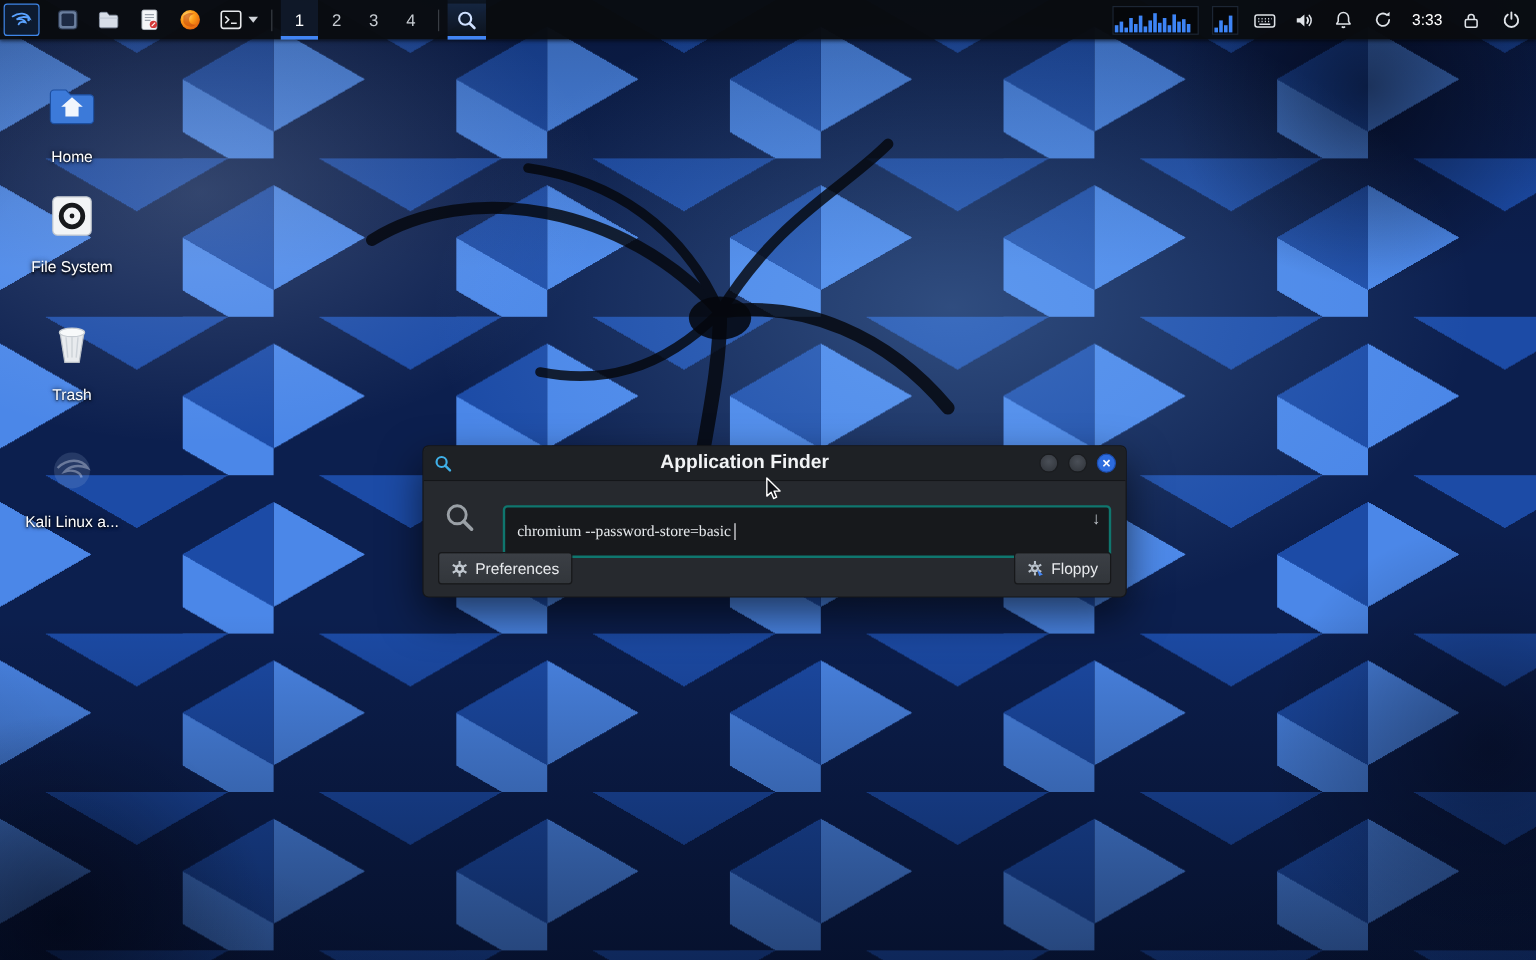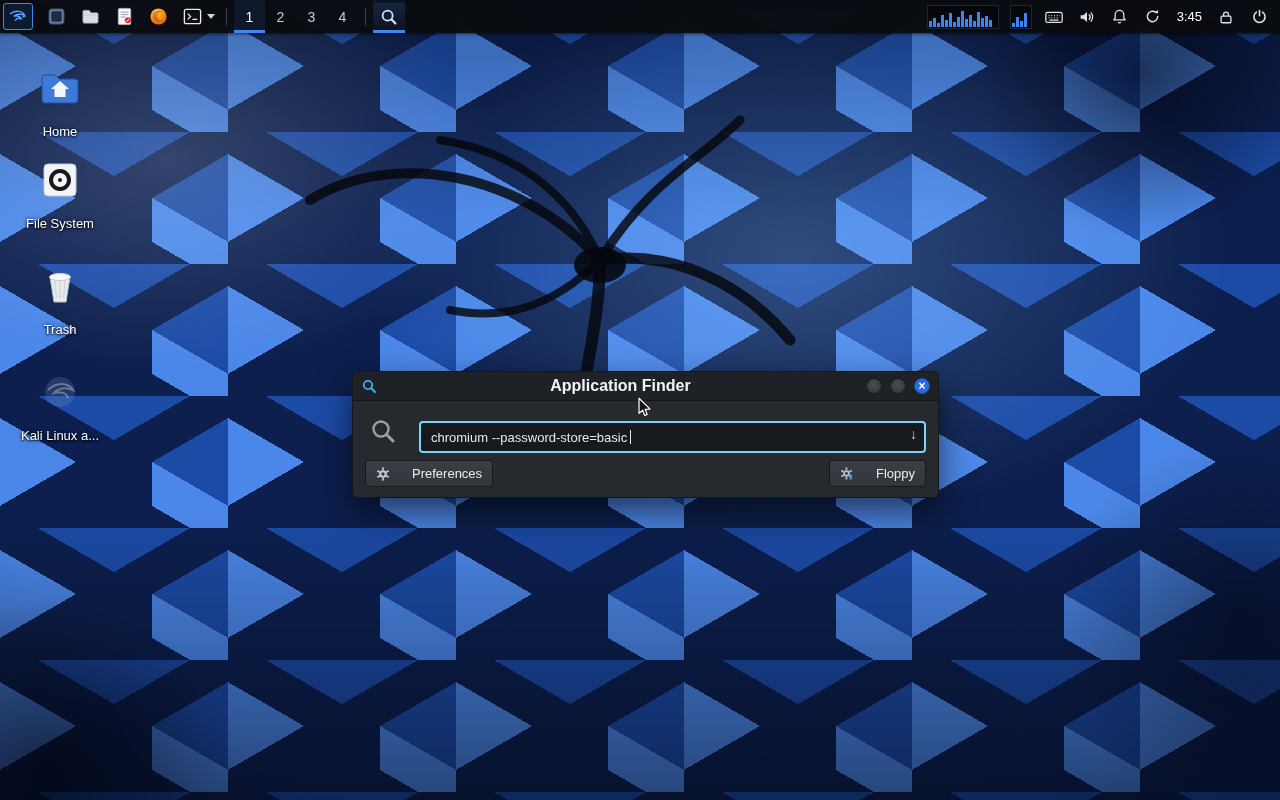--- a/index.html
+++ b/index.html
@@ -73,27 +73,27 @@
   .finder-appicon { display:flex; width:16px; height:16px; }
   .finder-title { position:absolute; left:40px; right:90px; text-align:center;
     font-weight:bold; font-size:16px; color:#f1f3f5; pointer-events:none; }
   .winbtns { margin-left:auto; display:flex; align-items:center; gap:8px; }
   .winbtn { width:16px; height:16px; border-radius:50%; cursor:pointer;
     background:radial-gradient(circle at 50% 40%, #4a4f57, #2e3238); border:1px solid #1a1c1f; }
   .winbtn.close { background:var(--close-button,#2d6cdf); border:1px solid #1c4eb0;
     display:flex; align-items:center; justify-content:center; }
   .winbtn.close .x { color:#fff; font-size:12px; font-weight:bold; line-height:1; margin-top:-1px; }
   .search-glyph { position:absolute; left:16px; top:45px; width:28px; height:28px; }
-  .search-input { position:absolute; left:66px; right:12px; top:49px; height:32px;
-    background:#17191c; border:2px solid #7dd3fc; border-radius:4px;
-    display:flex; align-items:center; padding:0 26px 0 10px; cursor:text; }
+  .search-input { position:absolute; left:66px; right:12px; top:49px; height:44px;
+    background:#17191c; border:2px solid #0f766e; border-radius:4px;
+    display:flex; align-items:center; padding:0 26px 0 10px; cursor:text;font-family:Liberation Serif, serif; }
   .query { color:#e6e9ec; font-size:13px; white-space:nowrap; }
   .caret { width:1px; height:14px; background:#e8eaed; margin-left:3px; }
   .drop { position:absolute; right:7px; top:3px; color:#c9ced4; font-size:14px; cursor:pointer; }
-  .btn { position:absolute; bottom:10px; height:27px; display:flex; align-items:center; gap:22px;
+  .btn { position:absolute; bottom:10px; height:27px; display:flex; align-items:center; gap:6px;
     padding:0 10px; font-size:13px; color:#e8eaed; cursor:pointer;
     background:linear-gradient(#3b3f45, #32363b); border:1px solid #17181a; border-radius:3px;
     font-family:"Liberation Sans","DejaVu Sans",sans-serif; }
   .btn.pref { left:12px; }
   .btn.launch { right:12px; }
 
   
   .cursor { position:absolute; left:634px; top:396px; width:22px; height:22px; z-index:100; pointer-events:none; }
 </style>
 </head>
@@ -282,21 +282,21 @@
           <path d="M11 4 a5 5 0 0 1 5 5 v3.5 l1.5 2.5 H4.5 L6 12.5 V9 a5 5 0 0 1 5 -5 z" fill="none" stroke="#dfe3e8" stroke-width="1.5" stroke-linejoin="round"></path>
           <path d="M9.5 17.5 a1.8 1.8 0 0 0 3 0" fill="none" stroke="#dfe3e8" stroke-width="1.5"></path>
         </svg>
       </span>
       <span class="tray">
         <svg width="19" height="19" viewBox="0 0 22 22">
           <path d="M17 11 a6 6 0 1 1 -2.2 -4.7" fill="none" stroke="#dfe3e8" stroke-width="1.7" stroke-linecap="round"></path>
           <path d="M17.5 3.5 L17.2 7.6 L13.2 6.3 Z" fill="#dfe3e8"></path>
         </svg>
       </span>
-      <span class="clock">3:45</span>
+      <span class="clock">3:33</span>
       <span class="tray">
         <svg width="18" height="18" viewBox="0 0 22 22">
           <rect x="5" y="10" width="12" height="8" rx="1.5" fill="none" stroke="#dfe3e8" stroke-width="1.6"></rect>
           <path d="M8 10 V8 a3 3 0 0 1 6 0 v2" fill="none" stroke="#dfe3e8" stroke-width="1.6"></path>
         </svg>
       </span>
       <span class="tray">
         <svg width="19" height="19" viewBox="0 0 22 22">
           <path d="M11 4 v6" stroke="#dfe3e8" stroke-width="1.8" stroke-linecap="round"></path>
           <path d="M7.5 6 a6.5 6.5 0 1 0 7 0" fill="none" stroke="#dfe3e8" stroke-width="1.8" stroke-linecap="round"></path>

